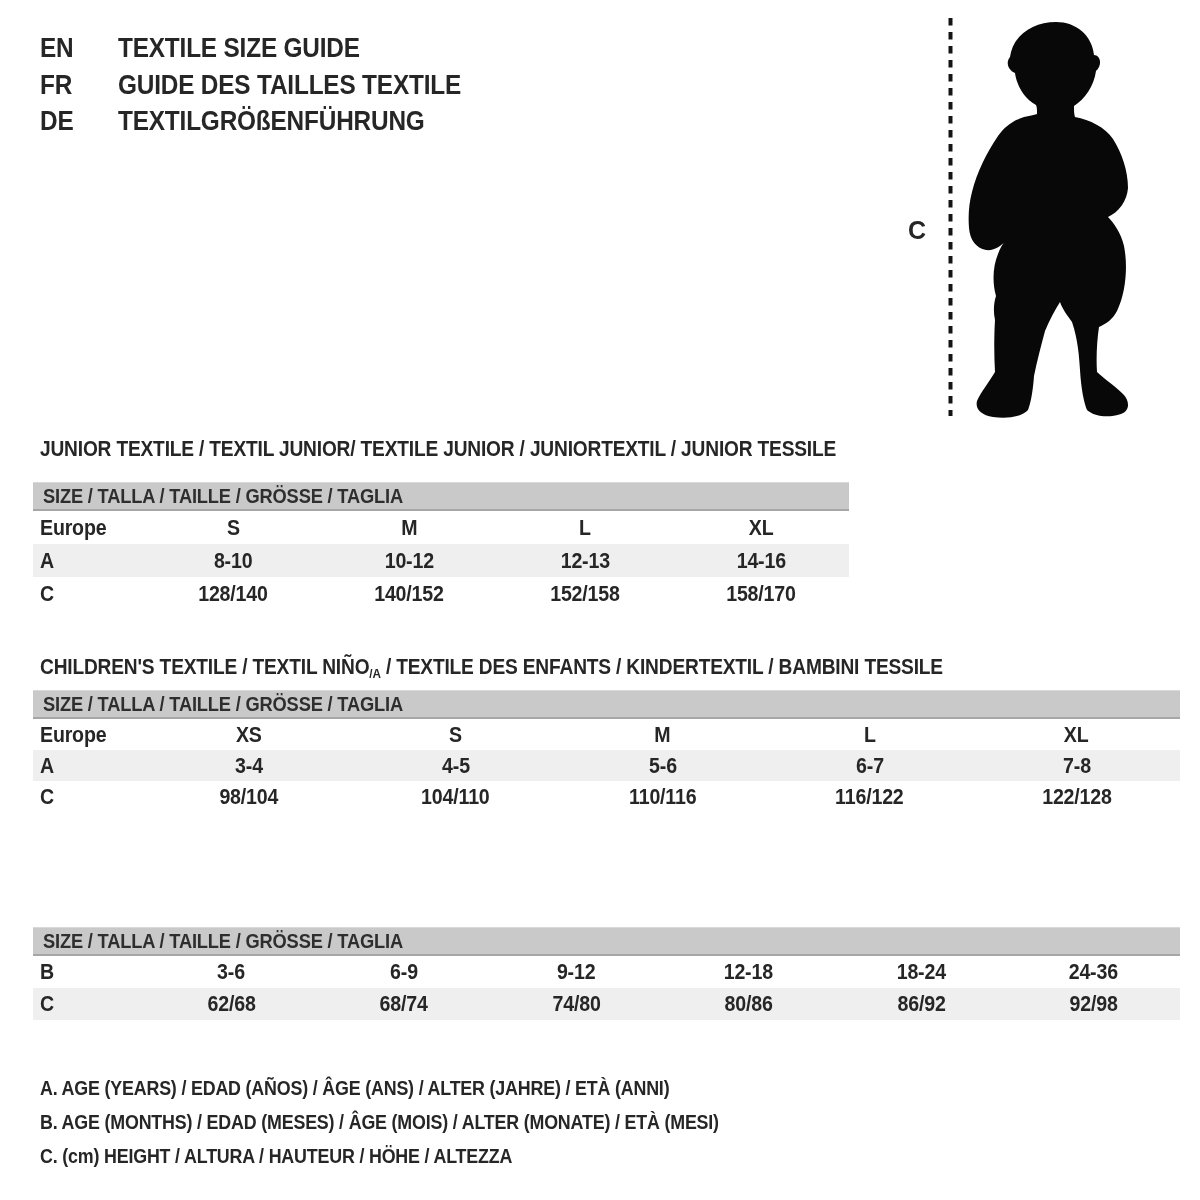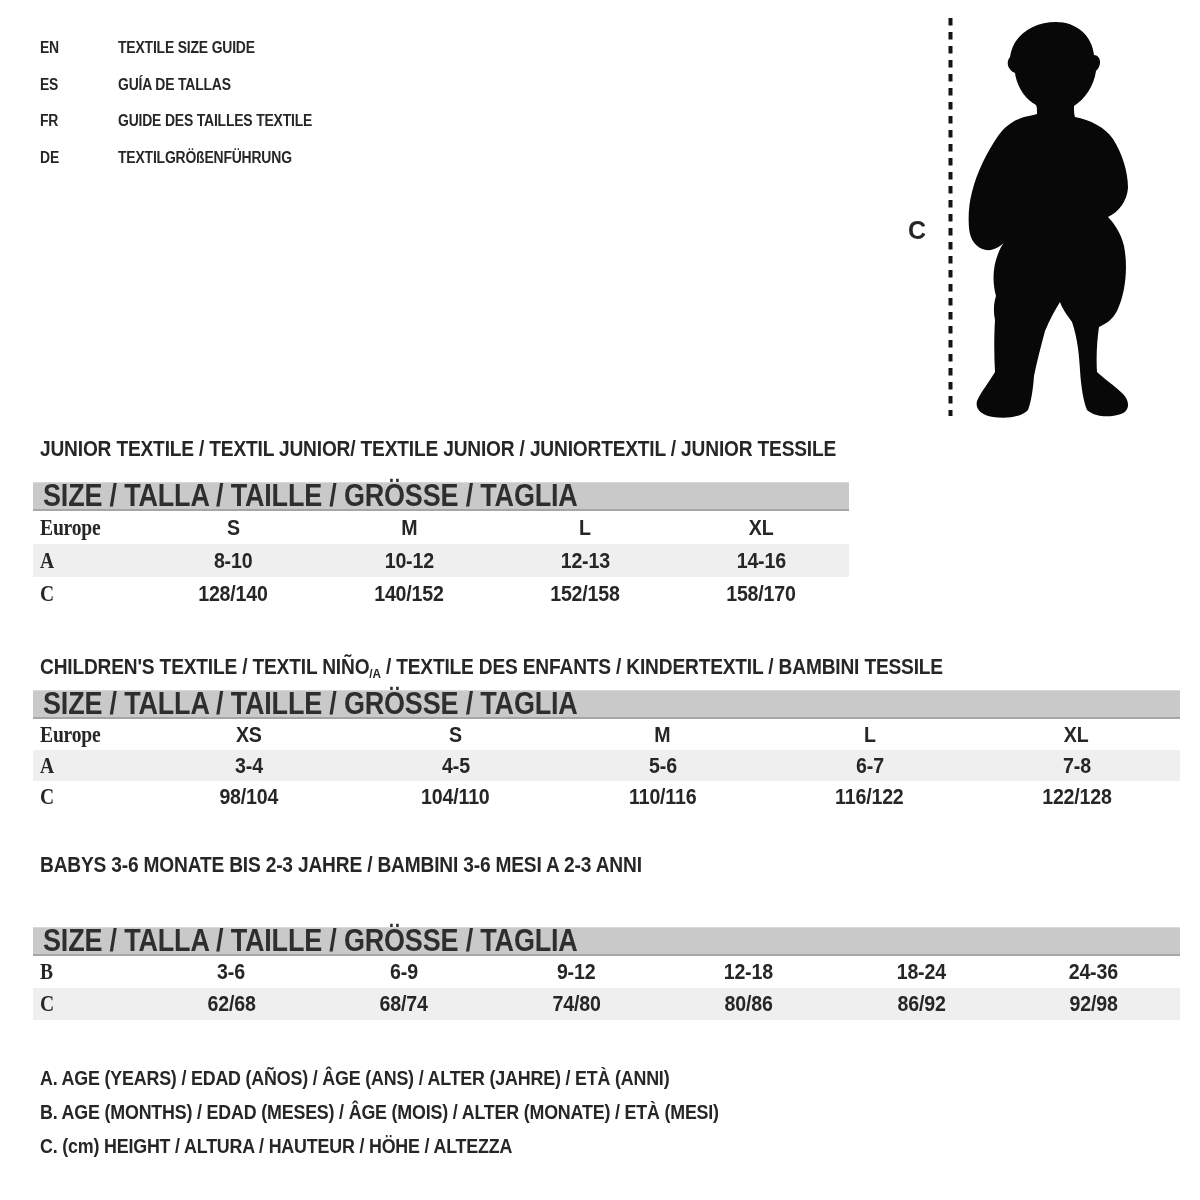--- a/index.html
+++ b/index.html
@@ -7,21 +7,21 @@
     position:relative; width:1200px; height:1200px; background:#ffffff;
     font-family:"Liberation Sans", sans-serif; font-weight:bold; color:#262626;
     overflow:hidden; letter-spacing:-0.2px;
   }
   
   .cl { display:inline-block; transform:scaleX(0.87); transform-origin:0 50%; white-space:nowrap; }
   .cc { display:inline-block; transform:scaleX(0.87); transform-origin:50% 50%; white-space:nowrap; }
 
   
   .langs { position:absolute; left:40px; top:30px; }
-  .lang-row { height:36.5px; display:flex; align-items:center; font-size:16px; }
+  .lang-row { height:36.5px; display:flex; align-items:center; font-size:28px; }
   .lang-code { width:78px; }
 
   
   .figure { position:absolute; left:905px; top:10px; width:260px; height:420px; }
   .figure svg { position:absolute; left:0; top:0; }
   .c-label { position:absolute; left:3px; top:206px; font-size:25px; }
 
   
   .sec-title { position:absolute; left:40px; font-size:22px; line-height:31px; }
   #sec1-title { top:433px; }
@@ -29,47 +29,43 @@
   #sec3-title { top:849px; }
   .sub { font-size:13.5px; vertical-align:-4px; }
 
   
   .tbl { position:absolute; left:33px; }
   #tbl1 { top:482px; width:816px; }
   #tbl2 { top:690px; width:1147px; }
   #tbl3 { top:927px; width:1147px; }
   .size-bar {
     height:26px; background:#c9c9c9; border-bottom:2px solid #a6a6a6; border-top:1px solid #d9d9d9;
-    display:flex; align-items:center; padding-left:10px; font-size:31px; color:#2e2e2e;
+    display:flex; align-items:center; padding-left:10px; font-size:21px; color:#2e2e2e;
   }
   .trow { display:grid; align-items:center; font-size:22.5px; }
   #tbl1 .trow { grid-template-columns:112px repeat(4,1fr); height:33px; }
   #tbl2 .trow { grid-template-columns:112px repeat(5,1fr); height:31px; }
   #tbl3 .trow { grid-template-columns:112px repeat(6,1fr); height:32px; }
   .trow.shaded { background:#efefef; }
   .cell { text-align:center; }
-  .rlabel { text-align:left; padding-left:7px;font-family:Liberation Serif, serif; }
+  .rlabel { text-align:left; padding-left:7px; }
 
   
   .legend { position:absolute; left:40px; top:1066px; font-size:20.5px; }
-  .legend-row { height:34px; display:flex; align-items:flex-start; }
+  .legend-row { height:34px; display:flex; align-items:flex-end; }
 </style>
 </head>
 <body>
 
 <div class="page">
 
   <div class="langs">
     <div class="lang-row">
       <span class="lang-code"><span class="cl">EN</span></span>
       <span class="cl">TEXTILE SIZE GUIDE</span>
-    </div>
-    <div class="lang-row">
-      <span class="lang-code"><span class="cl">ES</span></span>
-      <span class="cl">GUÍA DE TALLAS</span>
     </div>
     <div class="lang-row">
       <span class="lang-code"><span class="cl">FR</span></span>
       <span class="cl">GUIDE DES TAILLES TEXTILE</span>
     </div>
     <div class="lang-row">
       <span class="lang-code"><span class="cl">DE</span></span>
       <span class="cl">TEXTILGRÖßENFÜHRUNG</span>
     </div>
   </div>
@@ -180,21 +176,20 @@
       <span class="rlabel"><span class="cl">C</span></span>
       <span class="cell"><span class="cc">98/104</span></span>
       <span class="cell"><span class="cc">104/110</span></span>
       <span class="cell"><span class="cc">110/116</span></span>
       <span class="cell"><span class="cc">116/122</span></span>
       <span class="cell"><span class="cc">122/128</span></span>
     </div>
   </div>
 
   <div class="sec-title" id="sec3-title">
-    <div><span class="cl">BABYS 3-6 MONATE BIS 2-3 JAHRE / BAMBINI 3-6 MESI A 2-3 ANNI</span></div>
   </div>
   <div class="tbl" id="tbl3">
     <div class="size-bar">
       <span class="cl">SIZE / TALLA / TAILLE / GRÖSSE / TAGLIA</span>
     </div>
     <div class="trow">
       <span class="rlabel"><span class="cl">B</span></span>
       <span class="cell"><span class="cc">3-6</span></span>
       <span class="cell"><span class="cc">6-9</span></span>
       <span class="cell"><span class="cc">9-12</span></span>

